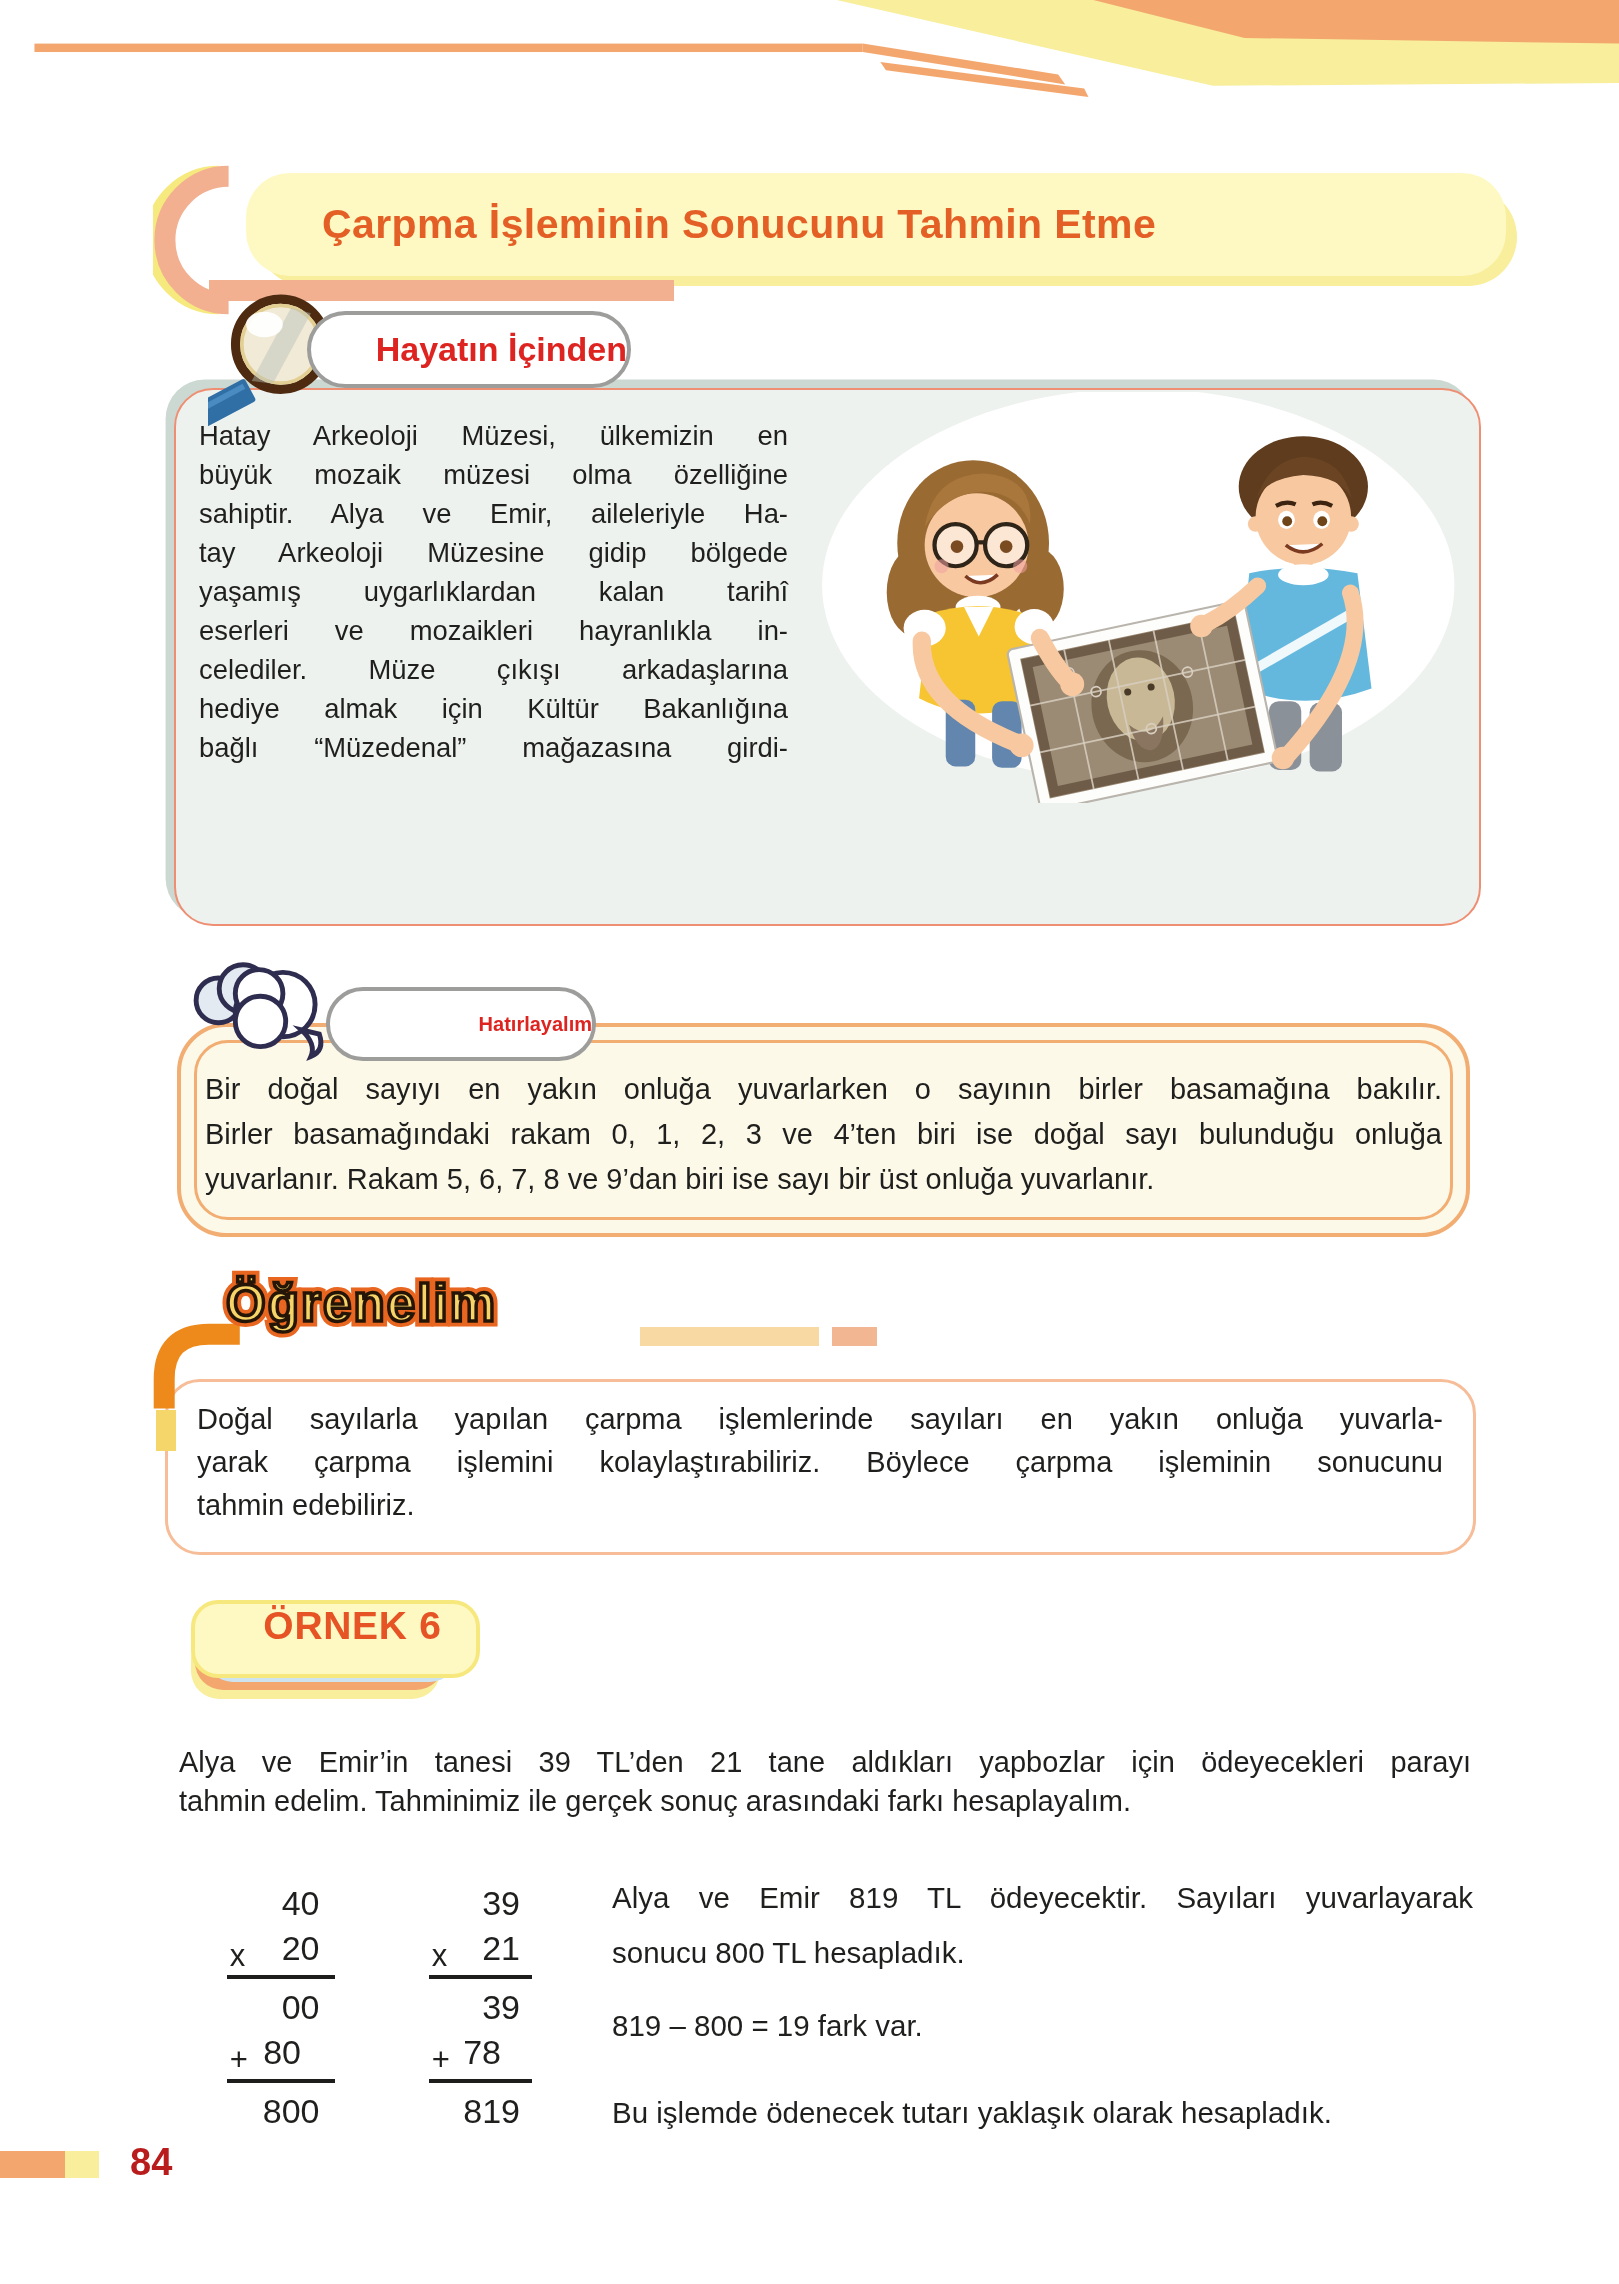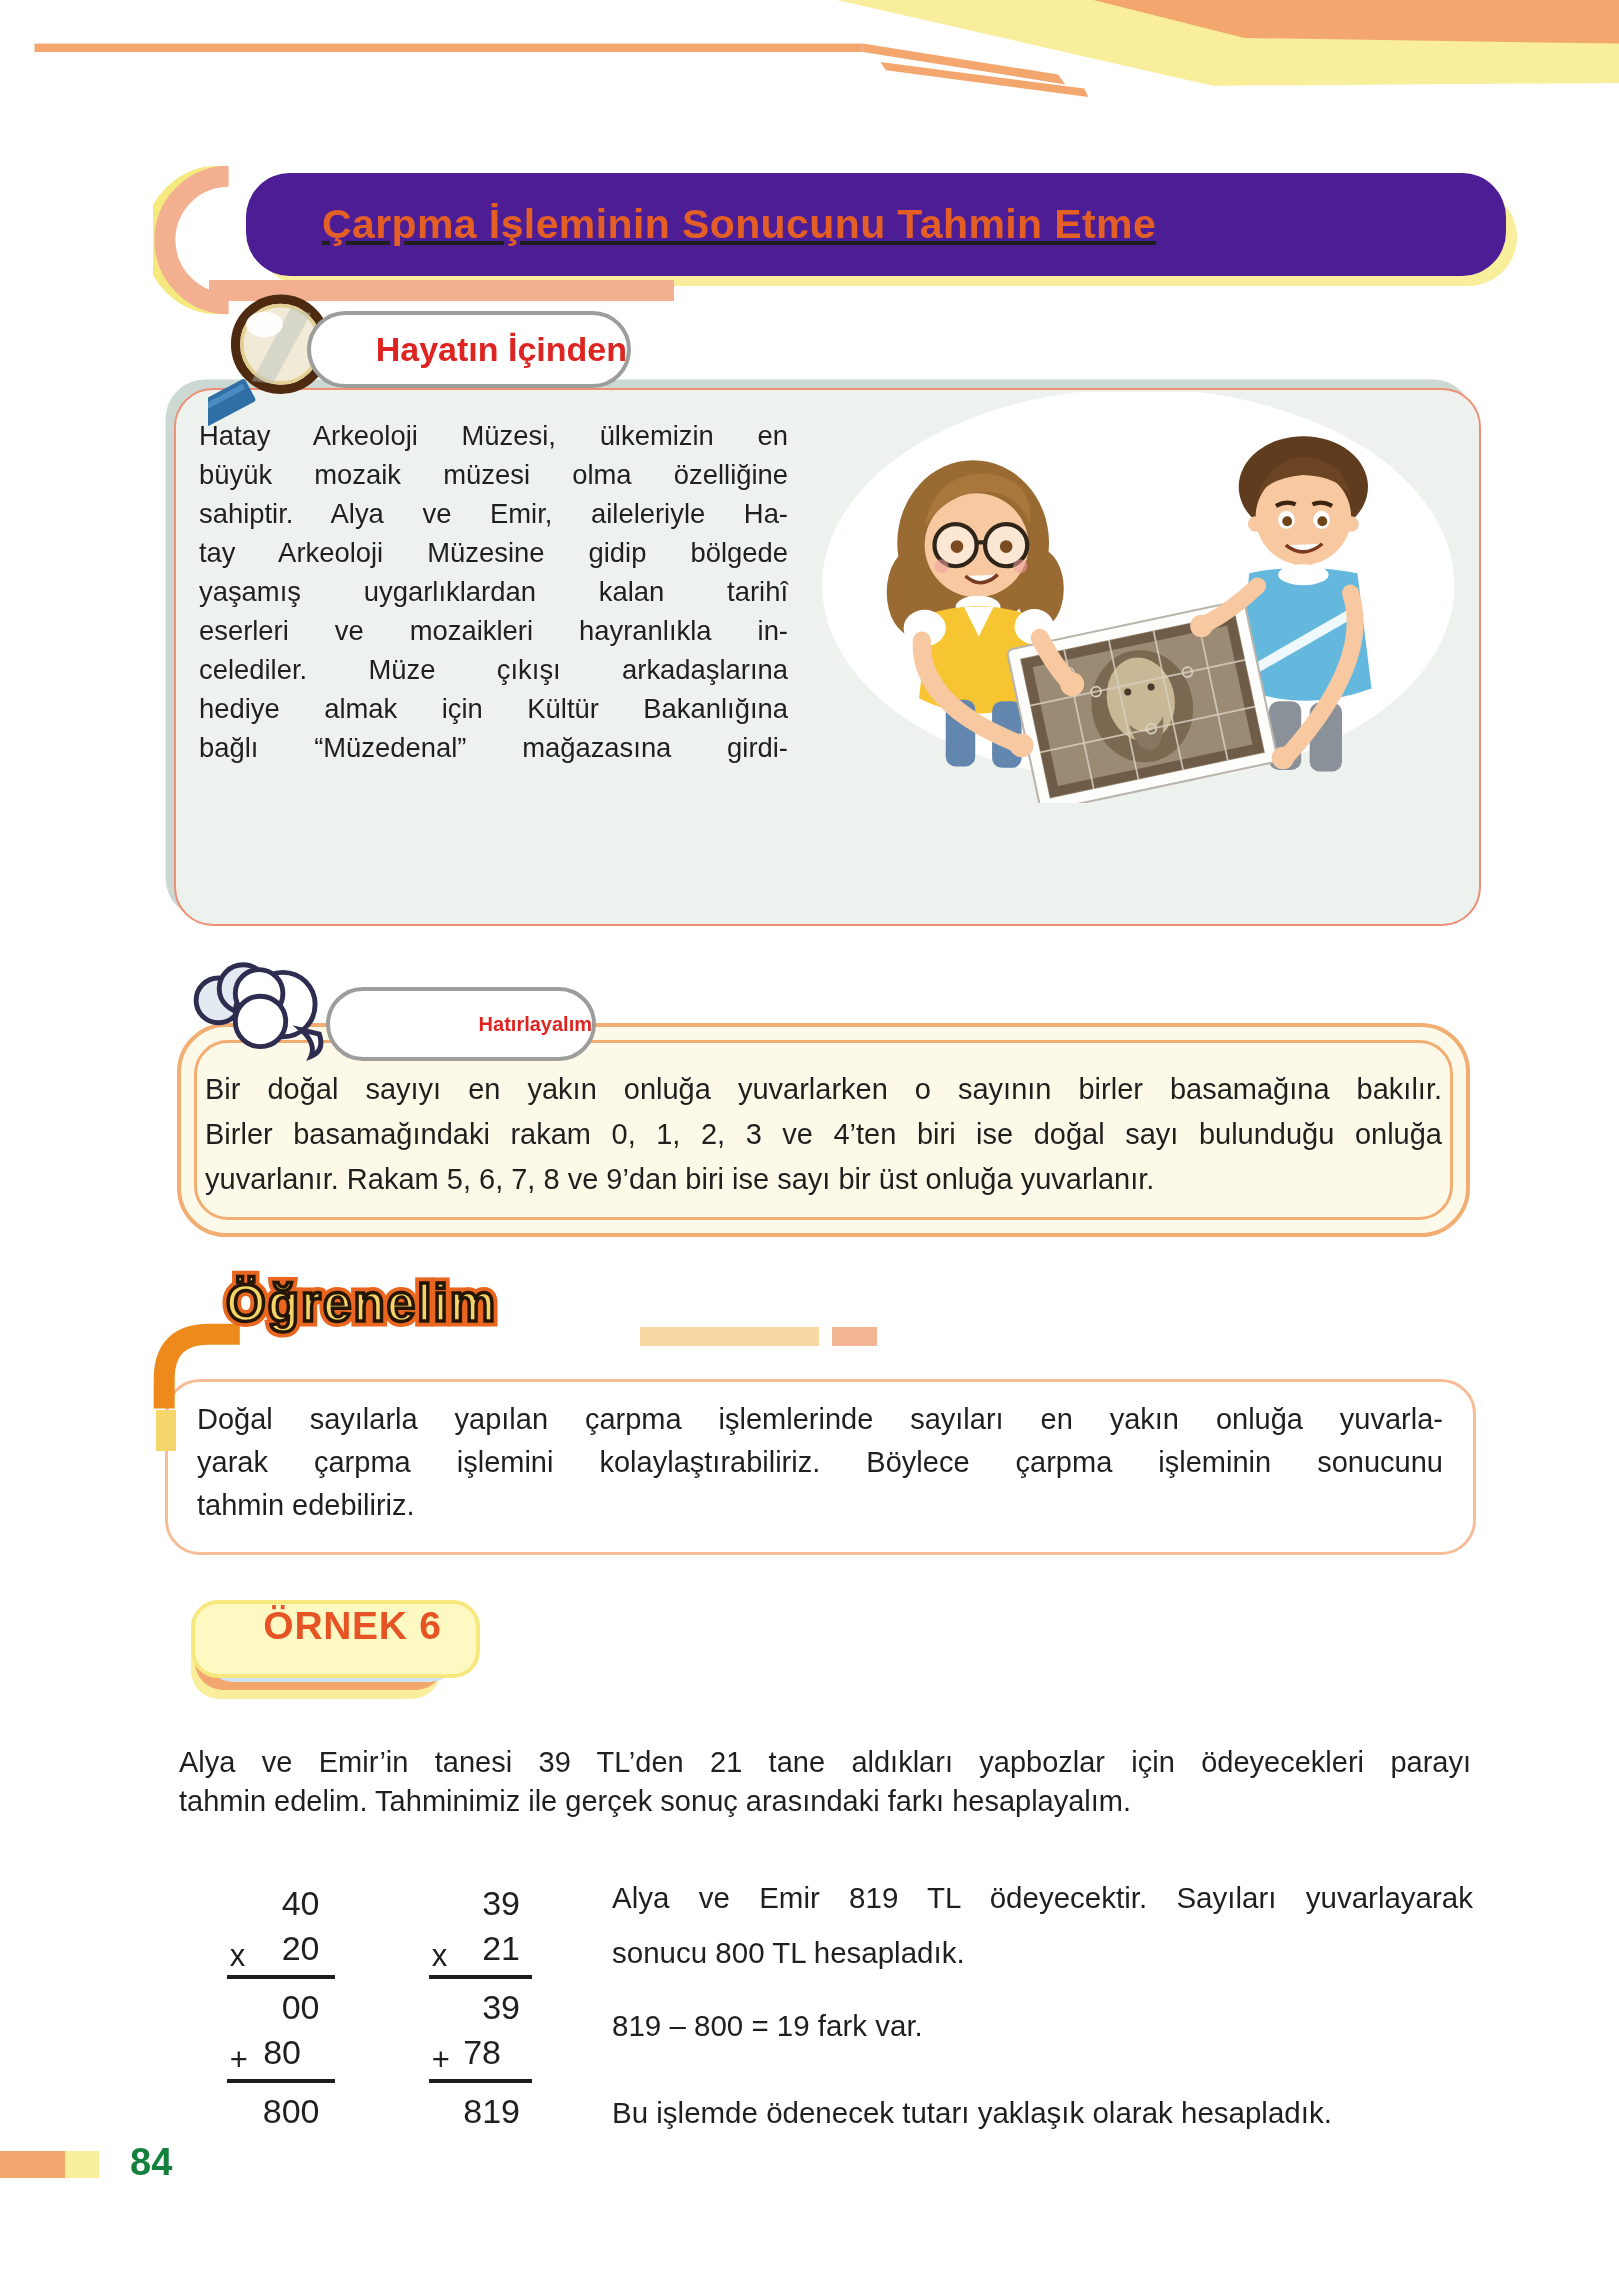--- a/index.html
+++ b/index.html
@@ -7,22 +7,22 @@
     position:relative; width:1620px; height:2284px; background:#ffffff;
     overflow:hidden; font-family:"Liberation Sans", sans-serif; color:#1f1f1d;
   }
   .abs { position:absolute; }
 
   
   #top-decor { left:0; top:0; width:1620px; height:225px; }
 
   
   .banner-shadow { left:257px; top:188px; width:1260px; height:98px; border-radius:49px; background:#f8ee9b; }
-  .banner { left:246px; top:173px; width:1260px; height:103px; border-radius:44px; background:#4c1d95;
-            display:flex; align-items:center; padding-left:76px; box-sizing:border-box;text-decoration:underline; }
+  .banner { left:246px; top:173px; width:1260px; height:103px; border-radius:44px; background:#fef9c3;
+            display:flex; align-items:center; padding-left:76px; box-sizing:border-box; }
   .banner span { font-size:41px; font-weight:bold; color:#e45f26; letter-spacing:0.4px; }
   .banner-arm { left:209px; top:280px; width:465px; height:21px; background:#f2b091; }
 
   
   .pill { background:#ffffff; border:4.9px solid #9d9d9c; border-radius:42px;
           display:flex; align-items:center; justify-content:flex-end; }
   .pill span { color:#de2420; font-weight:bold; }
 
   
   .box-life { left:174px; top:388px; width:1303px; height:534px; border-radius:39px;
@@ -76,21 +76,21 @@
   
   .solution { left:612px; top:1870px; width:861px; font-size:29.5px; }
   .solution .p1 div { line-height:55px; text-align:justify; text-align-last:justify; }
   .solution .p1 div:last-child { text-align-last:auto; }
   .solution .p2 { margin-top:18.3px; line-height:55px; }
   .solution .p3 { margin-top:32px; line-height:55px; }
 
   
   .foot-orange { left:0; top:2151px; width:65px; height:27px; background:#f3a76e; }
   .foot-yellow { left:65px; top:2151px; width:34px; height:27px; background:#f8ee9b; }
-  .page-num { left:130px; top:2141px; font-size:38px; font-weight:bold; color:#15803d; }
+  .page-num { left:130px; top:2141px; font-size:38px; font-weight:bold; color:#b91c1c; }
 </style>
 </head>
 <body>
 
 <div id="page">
 
   <svg class="abs" id="top-decor" width="1620" height="225" viewBox="0 0 2304 320">
     <polygon points="1190,0 2304,0 2304,118 1725,122" fill="#f8ee9b"></polygon>
     <polygon points="1555,0 2304,0 2304,62 1770,54" fill="#f3a76e"></polygon>
     <rect x="49" y="62" width="1178" height="12" fill="#f3a76e"></rect>

